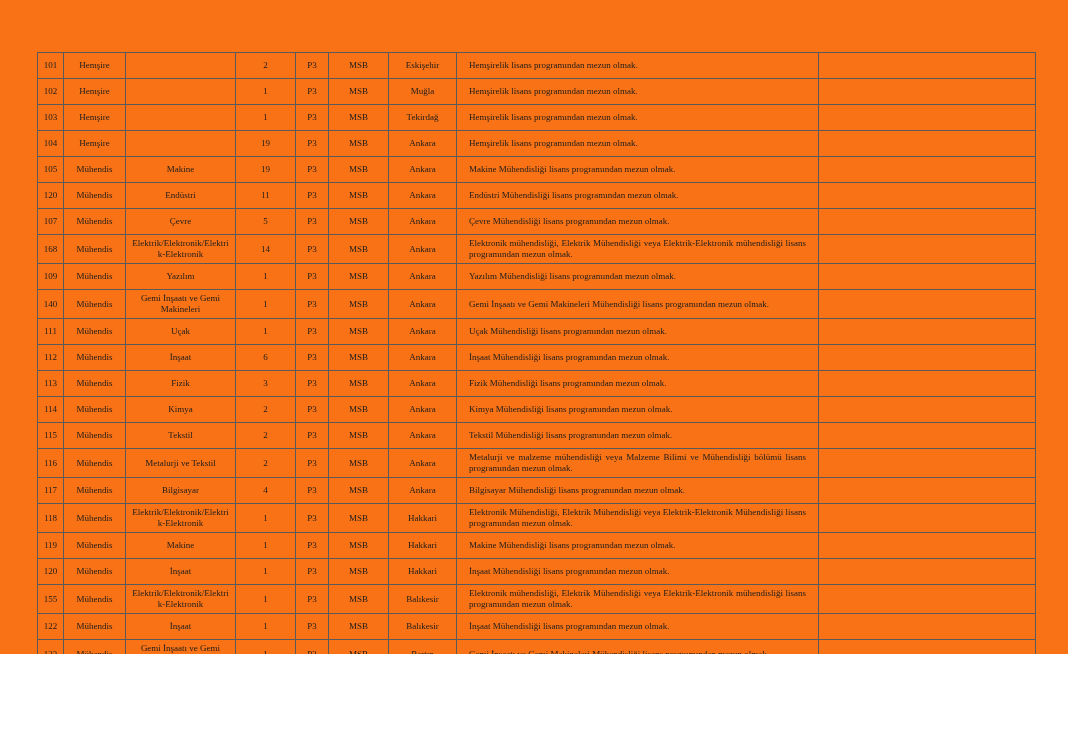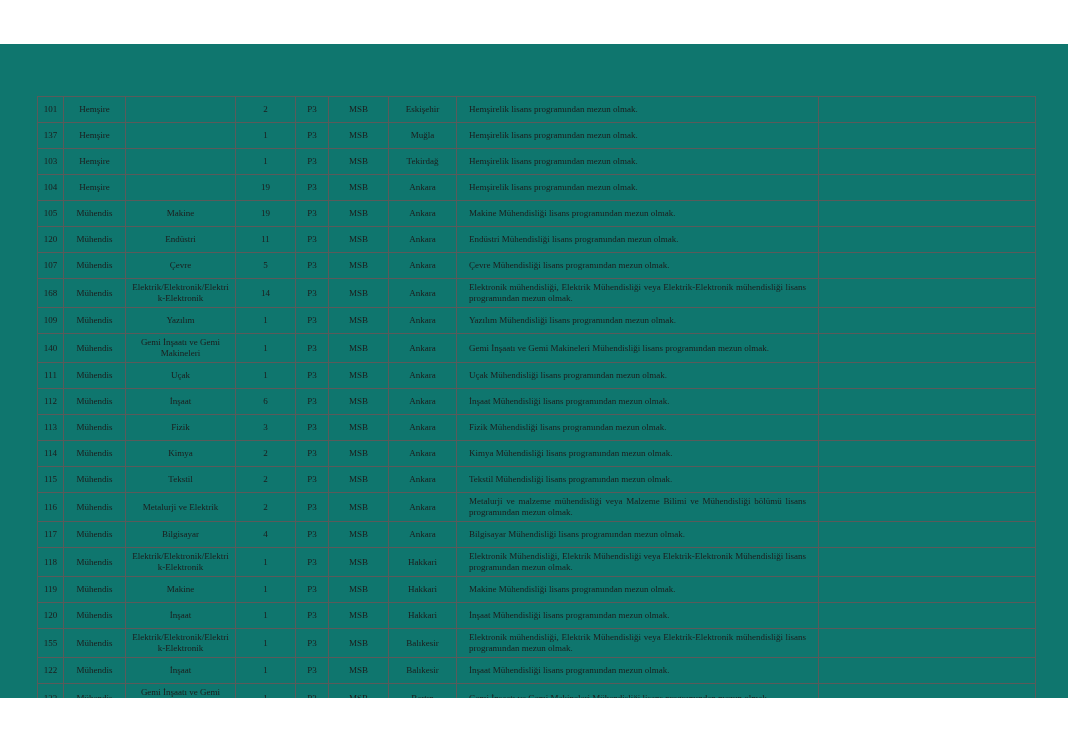--- a/index.html
+++ b/index.html
@@ -6,23 +6,22 @@
     margin: 0;
     padding: 0;
     background: #ffffff;
     font-family: "Liberation Serif", "DejaVu Serif", serif;
     color: #1c1c1c;
   }
   .page {
     position: relative;
     width: 1068px;
     height: 654px;
-    background: #0f766e;
+    background: #f97316;
     overflow: hidden;
-    margin-top: 44px;
   }
   table.positions-table {
     position: absolute;
     left: 37px;
     top: 52px;
     width: 998px;
     border-collapse: collapse;
     table-layout: fixed;
   }
   table.positions-table td {
@@ -75,21 +74,21 @@
       <td class="c-title">Hemşire</td>
       <td class="c-branch"></td>
       <td class="c-count">2</td>
       <td class="c-grade">P3</td>
       <td class="c-inst">MSB</td>
       <td class="c-city">Eskişehir</td>
       <td class="c-req">Hemşirelik lisans programından mezun olmak.</td>
       <td class="c-notes"></td>
     </tr>
         <tr>
-      <td class="c-no">137</td>
+      <td class="c-no">102</td>
       <td class="c-title">Hemşire</td>
       <td class="c-branch"></td>
       <td class="c-count">1</td>
       <td class="c-grade">P3</td>
       <td class="c-inst">MSB</td>
       <td class="c-city">Muğla</td>
       <td class="c-req">Hemşirelik lisans programından mezun olmak.</td>
       <td class="c-notes"></td>
     </tr>
         <tr>
@@ -231,21 +230,21 @@
       <td class="c-count">2</td>
       <td class="c-grade">P3</td>
       <td class="c-inst">MSB</td>
       <td class="c-city">Ankara</td>
       <td class="c-req">Tekstil Mühendisliği lisans programından mezun olmak.</td>
       <td class="c-notes"></td>
     </tr>
         <tr>
       <td class="c-no">116</td>
       <td class="c-title">Mühendis</td>
-      <td class="c-branch">Metalurji ve Elektrik</td>
+      <td class="c-branch">Metalurji ve Tekstil</td>
       <td class="c-count">2</td>
       <td class="c-grade">P3</td>
       <td class="c-inst">MSB</td>
       <td class="c-city">Ankara</td>
       <td class="c-req">Metalurji ve malzeme mühendisliği veya Malzeme Bilimi ve Mühendisliği bölümü lisans programından mezun olmak.</td>
       <td class="c-notes"></td>
     </tr>
         <tr>
       <td class="c-no">117</td>
       <td class="c-title">Mühendis</td>

